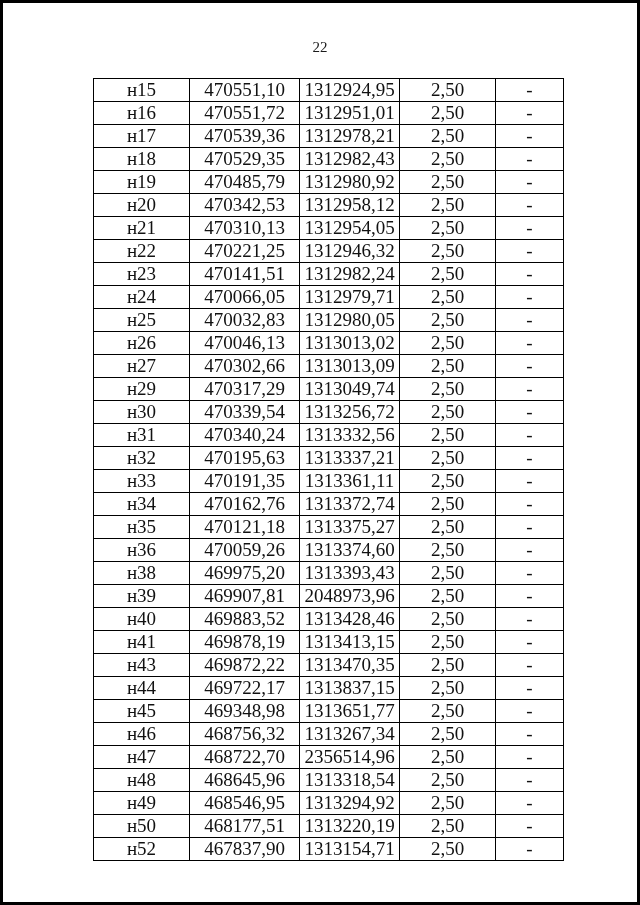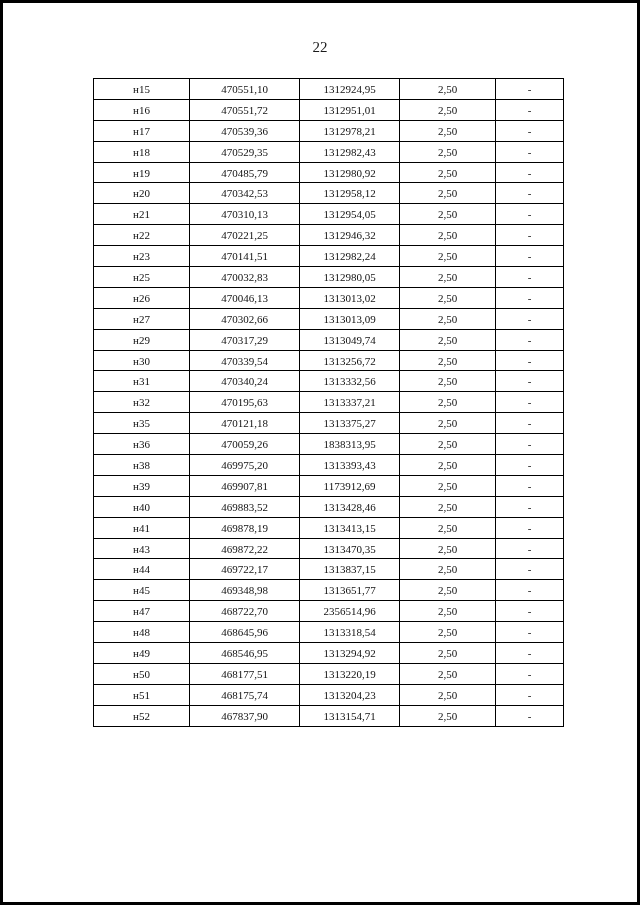--- a/index.html
+++ b/index.html
@@ -26,21 +26,21 @@
     font-size: 15px;
     color: #1a1a1a;
   }
   table.coords {
     position: absolute;
     top: 75px;
     left: 90px;
     width: 470px;
     border-collapse: collapse;
     table-layout: fixed;
-    font-size: 11px;
+    font-size: 19px;
     color: #111111;
   }
   table.coords td {
     border: 1px solid #000000;
     height: 19.9px;
     padding: 0 2px;
     text-align: center;
     vertical-align: middle;
     white-space: nowrap;
     overflow: hidden;
@@ -123,20 +123,27 @@
           <td>-</td>
         </tr>
         <tr>
           <td>н23</td>
           <td>470141,51</td>
           <td>1312982,24</td>
           <td>2,50</td>
           <td>-</td>
         </tr>
         <tr>
+          <td>н24</td>
+          <td>470066,05</td>
+          <td>1312979,71</td>
+          <td>2,50</td>
+          <td>-</td>
+        </tr>
+        <tr>
           <td>н25</td>
           <td>470032,83</td>
           <td>1312980,05</td>
           <td>2,50</td>
           <td>-</td>
         </tr>
         <tr>
           <td>н26</td>
           <td>470046,13</td>
           <td>1313013,02</td>
@@ -172,44 +179,58 @@
           <td>-</td>
         </tr>
         <tr>
           <td>н32</td>
           <td>470195,63</td>
           <td>1313337,21</td>
           <td>2,50</td>
           <td>-</td>
         </tr>
         <tr>
+          <td>н33</td>
+          <td>470191,35</td>
+          <td>1313361,11</td>
+          <td>2,50</td>
+          <td>-</td>
+        </tr>
+        <tr>
+          <td>н34</td>
+          <td>470162,76</td>
+          <td>1313372,74</td>
+          <td>2,50</td>
+          <td>-</td>
+        </tr>
+        <tr>
           <td>н35</td>
           <td>470121,18</td>
           <td>1313375,27</td>
           <td>2,50</td>
           <td>-</td>
         </tr>
         <tr>
           <td>н36</td>
           <td>470059,26</td>
-          <td>1838313,95</td>
+          <td>1313374,60</td>
           <td>2,50</td>
           <td>-</td>
         </tr>
         <tr>
           <td>н38</td>
           <td>469975,20</td>
           <td>1313393,43</td>
           <td>2,50</td>
           <td>-</td>
         </tr>
         <tr>
           <td>н39</td>
           <td>469907,81</td>
-          <td>1173912,69</td>
+          <td>2048973,96</td>
           <td>2,50</td>
           <td>-</td>
         </tr>
         <tr>
           <td>н40</td>
           <td>469883,52</td>
           <td>1313428,46</td>
           <td>2,50</td>
           <td>-</td>
         </tr>
@@ -235,20 +256,27 @@
           <td>-</td>
         </tr>
         <tr>
           <td>н45</td>
           <td>469348,98</td>
           <td>1313651,77</td>
           <td>2,50</td>
           <td>-</td>
         </tr>
         <tr>
+          <td>н46</td>
+          <td>468756,32</td>
+          <td>1313267,34</td>
+          <td>2,50</td>
+          <td>-</td>
+        </tr>
+        <tr>
           <td>н47</td>
           <td>468722,70</td>
           <td>2356514,96</td>
           <td>2,50</td>
           <td>-</td>
         </tr>
         <tr>
           <td>н48</td>
           <td>468645,96</td>
           <td>1313318,54</td>
@@ -259,27 +287,20 @@
           <td>н49</td>
           <td>468546,95</td>
           <td>1313294,92</td>
           <td>2,50</td>
           <td>-</td>
         </tr>
         <tr>
           <td>н50</td>
           <td>468177,51</td>
           <td>1313220,19</td>
-          <td>2,50</td>
-          <td>-</td>
-        </tr>
-        <tr>
-          <td>н51</td>
-          <td>468175,74</td>
-          <td>1313204,23</td>
           <td>2,50</td>
           <td>-</td>
         </tr>
         <tr>
           <td>н52</td>
           <td>467837,90</td>
           <td>1313154,71</td>
           <td>2,50</td>
           <td>-</td>
         </tr>

